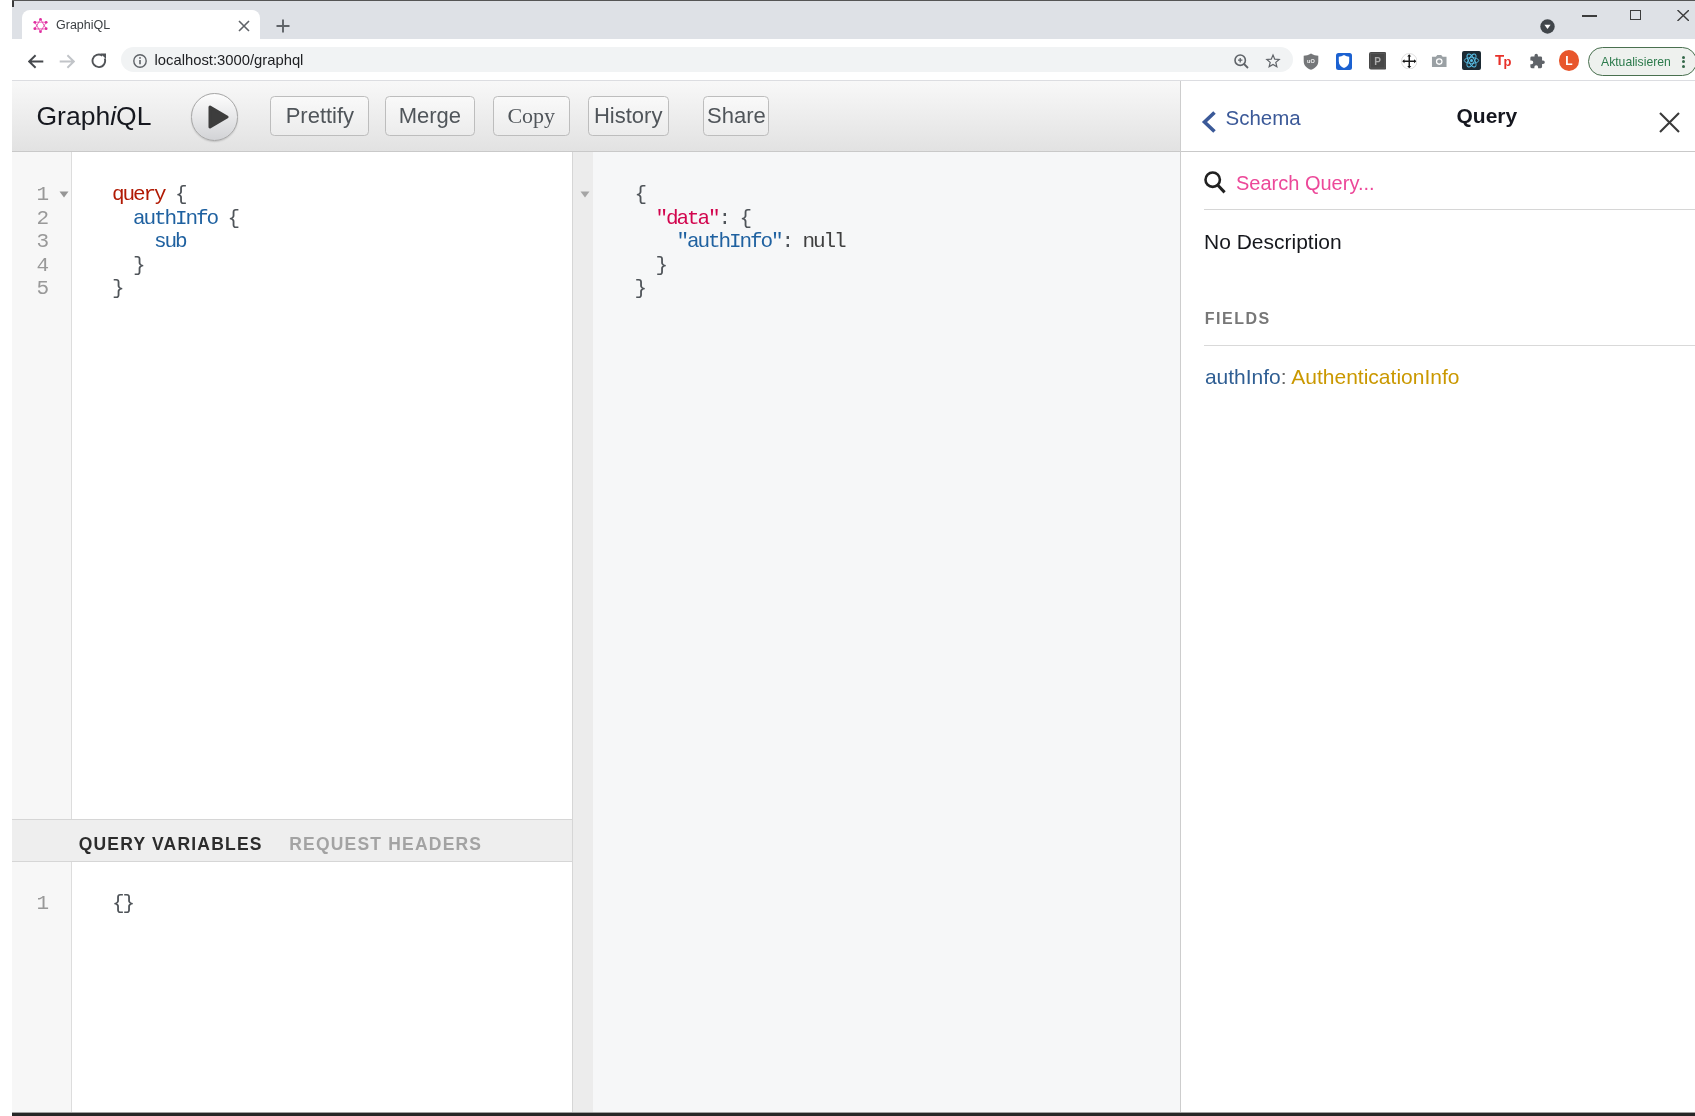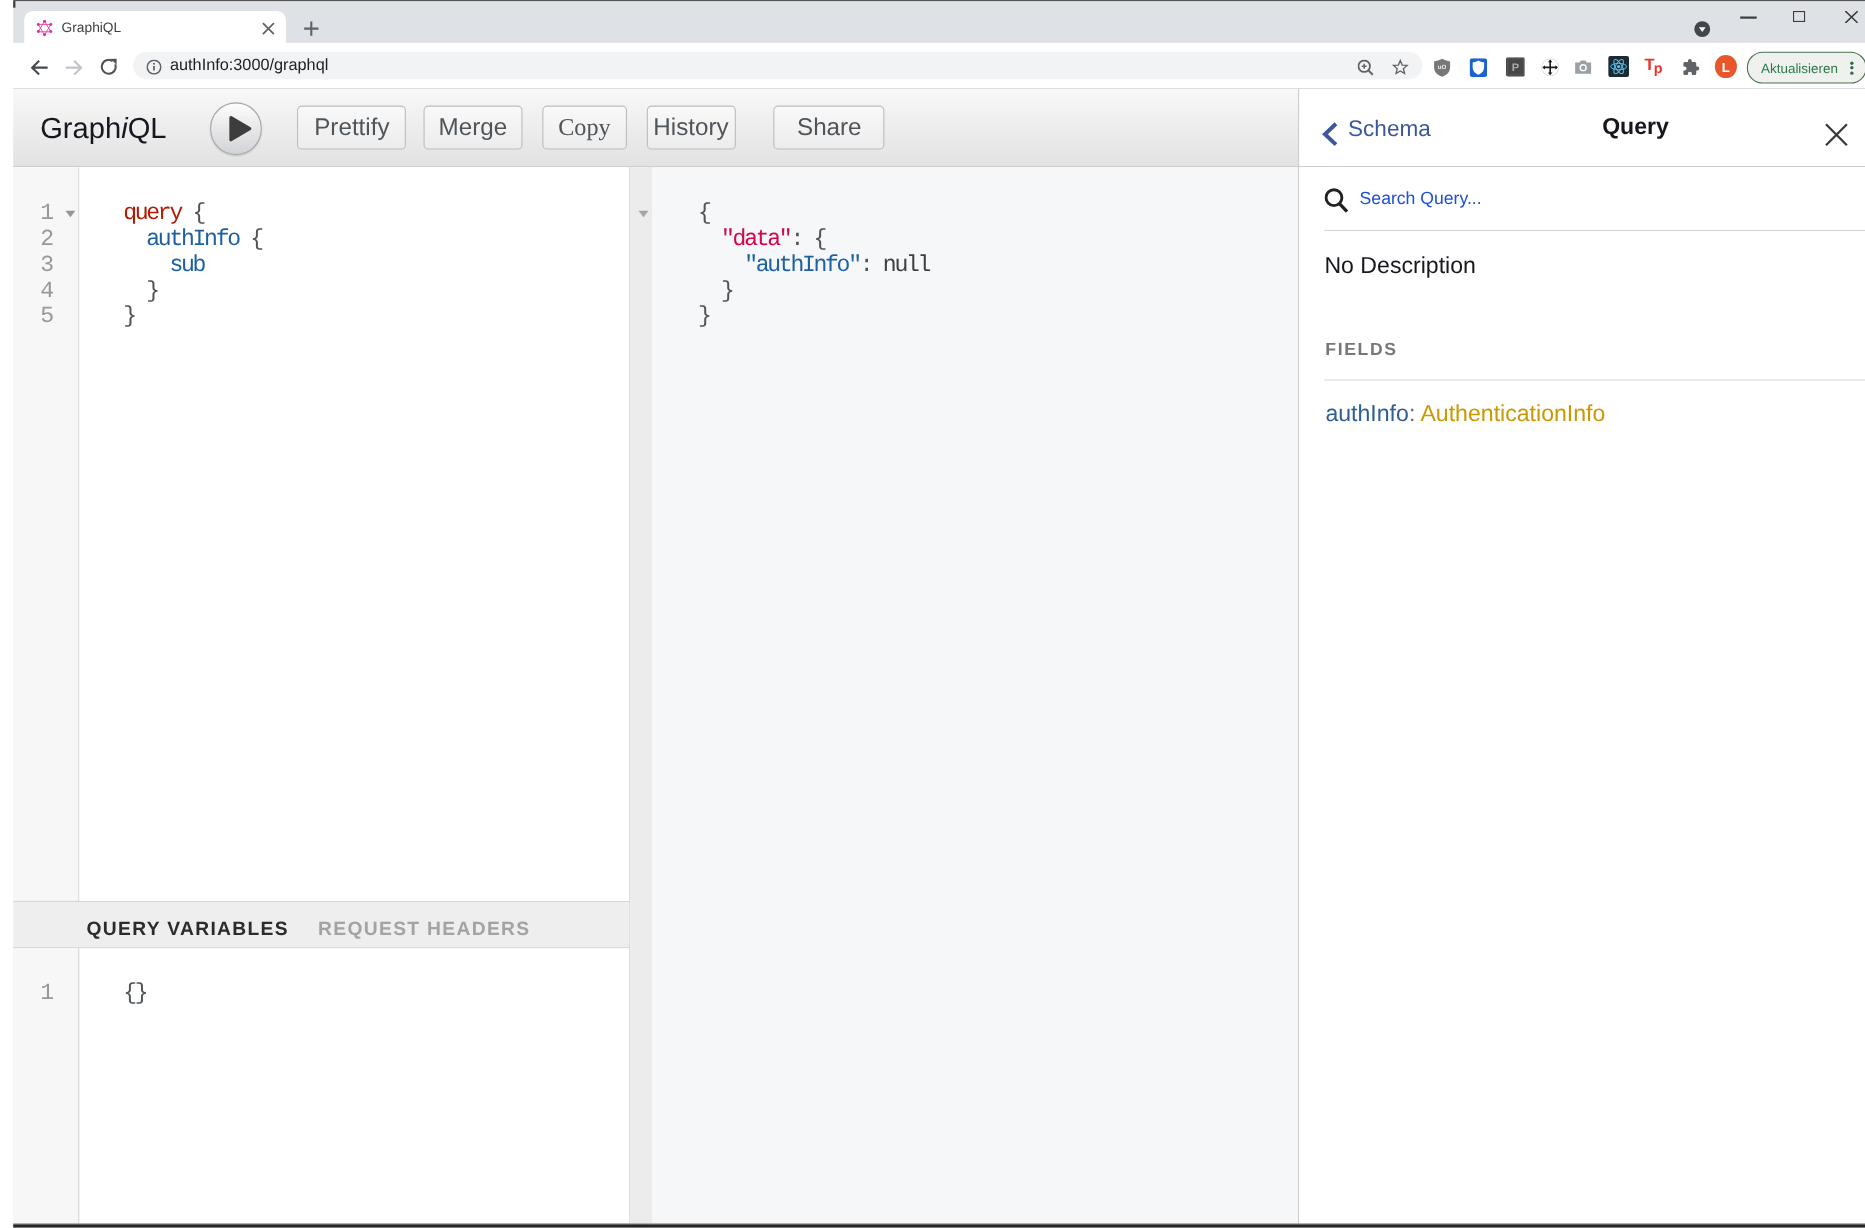--- a/index.html
+++ b/index.html
@@ -70,21 +70,21 @@
   <path d="M9.5 0.4 H15 V5.9 Z" fill="#505357"></path>
 </svg>
 
 <div class="abs" style="left:108.5px;top:46.7px;width:1172.5px;height:25.6px;background:#f1f3f4;border-radius:13px;"></div>
 
 <svg class="abs" style="left:120.7px;top:53.8px;" width="14" height="14" viewBox="0 0 14 14">
   <circle cx="7" cy="7" r="6.2" fill="none" stroke="#5f6368" stroke-width="1.4"></circle>
   <path d="M7 6 V10.2" stroke="#5f6368" stroke-width="1.6"></path>
   <circle cx="7" cy="3.9" r="0.95" fill="#5f6368"></circle>
 </svg>
-<div class="abs" style="left:142.5px;top:51.5px;font-size:14.8px;color:#202124;">authInfo:3000/graphql</div>
+<div class="abs" style="left:142.5px;top:51.5px;font-size:14.8px;color:#202124;">localhost:3000/graphql</div>
 
 <svg class="abs" style="left:1221.5px;top:53.5px;" width="15" height="15" viewBox="0 0 15 15">
   <circle cx="6.2" cy="6.2" r="5.2" fill="none" stroke="#5f6368" stroke-width="1.6"></circle>
   <path d="M10 10 L14 14" stroke="#5f6368" stroke-width="1.8"></path>
   <path d="M6.2 4 V8.4 M4 6.2 H8.4" stroke="#5f6368" stroke-width="1.3"></path>
 </svg>
 
 <svg class="abs" style="left:1252.5px;top:52.8px;" width="16" height="16" viewBox="0 0 24 24">
   <path d="M12 3 L14.6 9.2 L21.3 9.7 L16.2 14.1 L17.8 20.7 L12 17.2 L6.2 20.7 L7.8 14.1 L2.7 9.7 L9.4 9.2 Z" fill="none" stroke="#5f6368" stroke-width="1.8"></path>
 </svg>
@@ -150,21 +150,21 @@
 
 <div class="abs" style="left:178.5px;top:93px;width:47.5px;height:47.5px;border-radius:50%;background:linear-gradient(#fdfdfd,#d2d3d6);border:1px solid #a5a5a5;box-shadow:0 1px 1.5px rgba(0,0,0,0.15);"></div>
 <svg class="abs" style="left:196px;top:105px;" width="21" height="24" viewBox="0 0 21 24">
   <path d="M2 2 L19 12 L2 22 Z" fill="#3d3d3d" stroke="#3d3d3d" stroke-width="3" stroke-linejoin="round"></path>
 </svg>
 
 <div class="abs tbtn" style="left:258.4px;top:96px;width:99px;">Prettify</div>
 <div class="abs tbtn" style="left:372.8px;top:96px;width:90.2px;">Merge</div>
 <div class="abs tbtn" style="left:481px;top:96px;width:76.5px;font-family:Liberation Serif, serif;">Copy</div>
 <div class="abs tbtn" style="left:575.7px;top:96px;width:81px;">History</div>
-<div class="abs tbtn" style="left:691.4px;top:96px;width:101px;">Share</div>
+<div class="abs tbtn" style="left:691.4px;top:96px;width:66px;">Share</div>
 <style>
 .tbtn { height:39.5px; border:1px solid #bdbdbd; border-radius:4.5px;
   background:linear-gradient(#f9f9f9,#ececec); color:#50555a; font-size:22px;
   text-align:center; line-height:37.5px; }
 </style>
 
 <div class="abs" style="left:1169px;top:80.5px;width:526px;height:70px;background:#fff;"></div>
 <svg class="abs" style="left:1189px;top:110px;" width="16" height="24" viewBox="0 0 16 24">
   <path d="M13.5 2.5 L3.5 12 L13.5 21.5" stroke="#3B5998" stroke-width="3.6" fill="none"></path>
 </svg>
@@ -214,21 +214,21 @@
   <span style="color:#4f5459">}</span>
 <span style="color:#4f5459">}</span></pre>
 
 <div class="abs" style="left:1167.5px;top:80.5px;width:1.5px;height:1032px;background:#cdcdcd;"></div>
 <div class="abs" style="left:1169px;top:152px;width:526px;height:960.5px;background:#fff;"></div>
 
 <svg class="abs" style="left:1192px;top:171px;" width="22" height="23" viewBox="0 0 22 23">
   <circle cx="8.7" cy="8.7" r="7.2" fill="none" stroke="#212121" stroke-width="2.6"></circle>
   <path d="M13.9 14.3 L20.6 21.4" stroke="#212121" stroke-width="3"></path>
 </svg>
-<div class="abs" style="left:1224px;top:171.5px;font-size:16px;color:#1d4ed8;">Search Query...</div>
+<div class="abs" style="left:1224px;top:171.5px;font-size:20px;color:#ec4899;">Search Query...</div>
 <div class="abs" style="left:1192px;top:209px;width:503px;height:1px;background:#d6d6d6;"></div>
 <div class="abs" style="left:1192px;top:230px;font-size:21px;color:#16181d;">No Description</div>
 <div class="abs" style="left:1192.8px;top:309.5px;font-size:16px;font-weight:bold;letter-spacing:1.5px;color:#777;">FIELDS</div>
 <div class="abs" style="left:1192px;top:344.8px;width:503px;height:1px;background:#d9d9d9;"></div>
 <div class="abs" style="left:1192.9px;top:365px;font-size:21px;">
   <span style="color:#2F5E93">authInfo</span><span style="color:#666">: </span><span style="color:#CA9800">AuthenticationInfo</span>
 </div>
 
 <div class="abs" style="left:0;top:1111.5px;width:1695px;height:1px;background:#a0a0a0;"></div>
 <div class="abs" style="left:0;top:1112.5px;width:1695px;height:3.5px;background:#262626;"></div>

